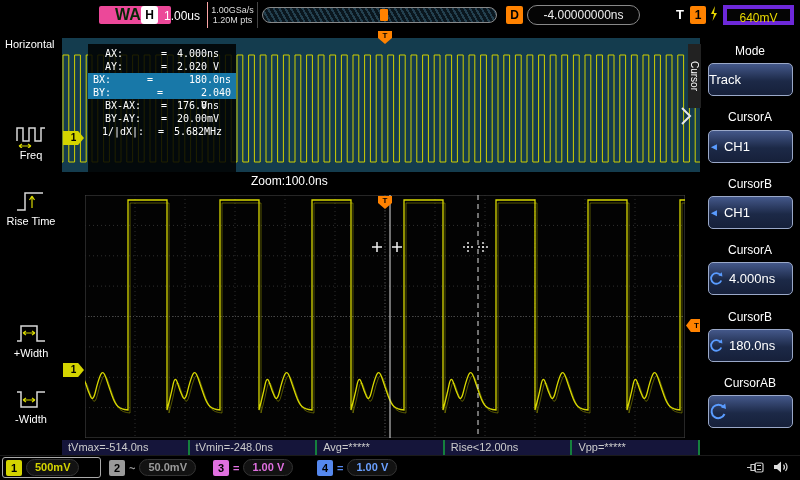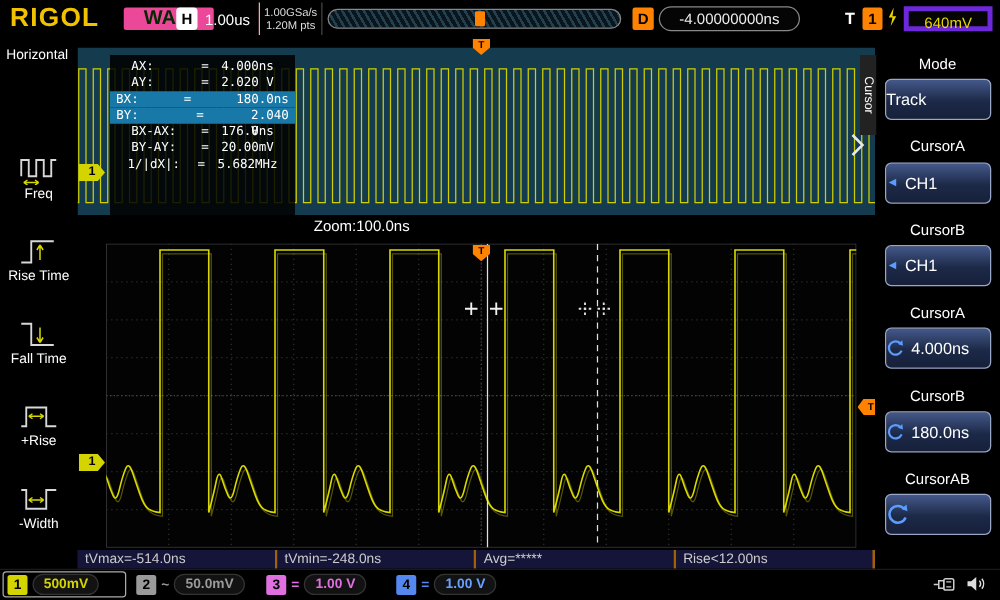--- a/index.html
+++ b/index.html
@@ -35,21 +35,21 @@
   .ov-row{display:flex;height:13px;line-height:13px;padding:0 5px;justify-content:center;}
   .ov-row.hl{background:#1878a8;gap:36px;}
   .ov-label{width:56px;}
   .ov-eq{width:16px;}
   .chtag{width:21px;height:14px;background:#d4d400;color:#000;font-weight:bold;font-size:10px;text-align:center;line-height:14px;clip-path:polygon(0 0,72% 0,100% 50%,72% 100%,0 100%);}
   .pent{width:14px;height:13px;background:#ff8200;color:#000;font-size:8px;font-weight:bold;text-align:center;line-height:10px;clip-path:polygon(0 0,100% 0,100% 54%,50% 100%,0 54%);}
   .trigtag{left:686px;top:319px;width:14px;height:13px;background:#ff8200;color:#000;font-size:8px;font-weight:bold;text-align:right;padding-right:1px;line-height:13px;clip-path:polygon(0 50%,35% 0,100% 0,100% 100%,35% 100%);}
 
   
   .measurebar{left:62px;top:440px;width:638px;height:15px;display:flex;}
-  .mseg{flex:1;background:#15153a;border-right:2px solid #a16207;color:#ccc;font-size:11px;line-height:15px;padding-left:6px;white-space:nowrap;overflow:hidden;}
+  .mseg{flex:1;background:#15153a;border-right:2px solid #15803d;color:#ccc;font-size:11px;line-height:15px;padding-left:6px;white-space:nowrap;overflow:hidden;}
 
   
   .menu-tab{left:688px;top:44px;width:13px;height:64px;background:#222;color:#fff;font-size:10px;writing-mode:vertical-rl;text-align:center;line-height:13px;}
   .menu-label{left:702px;width:96px;text-align:center;font-size:12px;color:#fff;}
   .menu-btn{left:708px;width:85px;height:33px;border:1px solid #9aa8c8;border-radius:5px;background:linear-gradient(#44588a,#1c2947 55%,#16203a);color:#fff;font-size:13px;display:flex;align-items:center;justify-content:flex-start;gap:5px;cursor:pointer;}
   .blue-arr{color:#5a9cff;font-size:10px;}
 
   
   .bottombar{left:0;top:455px;width:800px;height:25px;background:#000;border-top:1px solid #1a1a1a;}
   .chgroup{position:absolute;top:457px;height:21px;display:flex;align-items:center;gap:4px;padding:0 3px;}
@@ -57,21 +57,20 @@
   .ch2{left:106px;} .ch3{left:210px;} .ch4{left:314px;}
   .chnum{width:16px;height:16px;border-radius:2px;color:#000;font-weight:bold;font-size:11px;text-align:center;line-height:16px;}
   .chval{height:17px;border-radius:9px;background:#121212;font-size:11px;font-weight:bold;padding:0 8px;line-height:15px;border:1px solid #333;}
   .coup{font-size:11px;font-weight:bold;}
 </style>
 </head>
 <body>
 
 <div class="stage">
 
-  <div class="abs logo">RIGOL</div>
   <div class="abs status">WAIT</div>
   <div class="abs hbox">H</div>
   <div class="abs tb">1.00us</div>
   <div class="abs srate">
     <div>1.00GSa/s</div>
     <div>1.20M pts</div>
   </div>
   <div class="abs posbar">
     <div class="posmark"></div>
   </div>
@@ -96,34 +95,27 @@
   </div>
 
   <div class="abs sb-item" style="top:188px">
     <svg width="34" height="26">
       <path d="M3 22 h8 V5 h18" fill="none" stroke="#d8d8d8" stroke-width="1.5"></path>
       <path d="M18 20 V8 M18 8 l-2.5 4 M18 8 l2.5 4" stroke="#d8d800" stroke-width="1.2" fill="none"></path>
     </svg>
     <div class="sb-label">Rise Time</div>
   </div>
 
-  <div class="abs sb-item" style="top:254px">
-    <svg width="34" height="26">
-      <path d="M3 5 h8 V22 h18" fill="none" stroke="#d8d8d8" stroke-width="1.5"></path>
-      <path d="M18 8 V20 M18 20 l-2.5 -4 M18 20 l2.5 -4" stroke="#d8d800" stroke-width="1.2" fill="none"></path>
-    </svg>
-    <div class="sb-label">Fall Time</div>
-  </div>
 
   <div class="abs sb-item" style="top:320px">
     <svg width="34" height="26">
       <path d="M3 21 h4 V6 h16 V21 h8" fill="none" stroke="#d8d8d8" stroke-width="1.5"></path>
       <path d="M9 13 H21 M9 13 l3 -2 M9 13 l3 2 M21 13 l-3 -2 M21 13 l-3 2" stroke="#d8d800" stroke-width="1.2" fill="none"></path>
     </svg>
-    <div class="sb-label">+Rise</div>
+    <div class="sb-label">+Width</div>
   </div>
 
   <div class="abs sb-item" style="top:386px">
     <svg width="34" height="26">
       <path d="M3 6 h4 V21 h16 V6 h8" fill="none" stroke="#d8d8d8" stroke-width="1.5"></path>
       <path d="M9 14 H21 M9 14 l3 -2 M9 14 l3 2 M21 14 l-3 -2 M21 14 l-3 2" stroke="#d8d800" stroke-width="1.2" fill="none"></path>
     </svg>
     <div class="sb-label">-Width</div>
   </div>
 
@@ -189,20 +181,21 @@
   <div class="abs pent" style="left:378px;top:196px">T</div>
   <div class="abs trigtag">T</div>
   <div class="abs chtag" style="left:63px;top:131px">1</div>
   <div class="abs chtag" style="left:63px;top:363px">1</div>
 
   <div class="abs measurebar">
     <div class="mseg">tVmax=-514.0ns</div>
     <div class="mseg">tVmin=-248.0ns</div>
     <div class="mseg">Avg=*****</div>
     <div class="mseg">Rise&lt;12.00ns</div>
+    <div class="mseg">Vpp=*****</div>
   </div>
 
   <div class="abs menu-tab">Cursor</div>
 
   <div class="abs menu-label" style="top:44px">Mode</div>
   <div class="abs menu-btn" style="top:63px">
     <span>Track</span>
   </div>
 
   <div class="abs menu-label" style="top:110px">CursorA</div>

